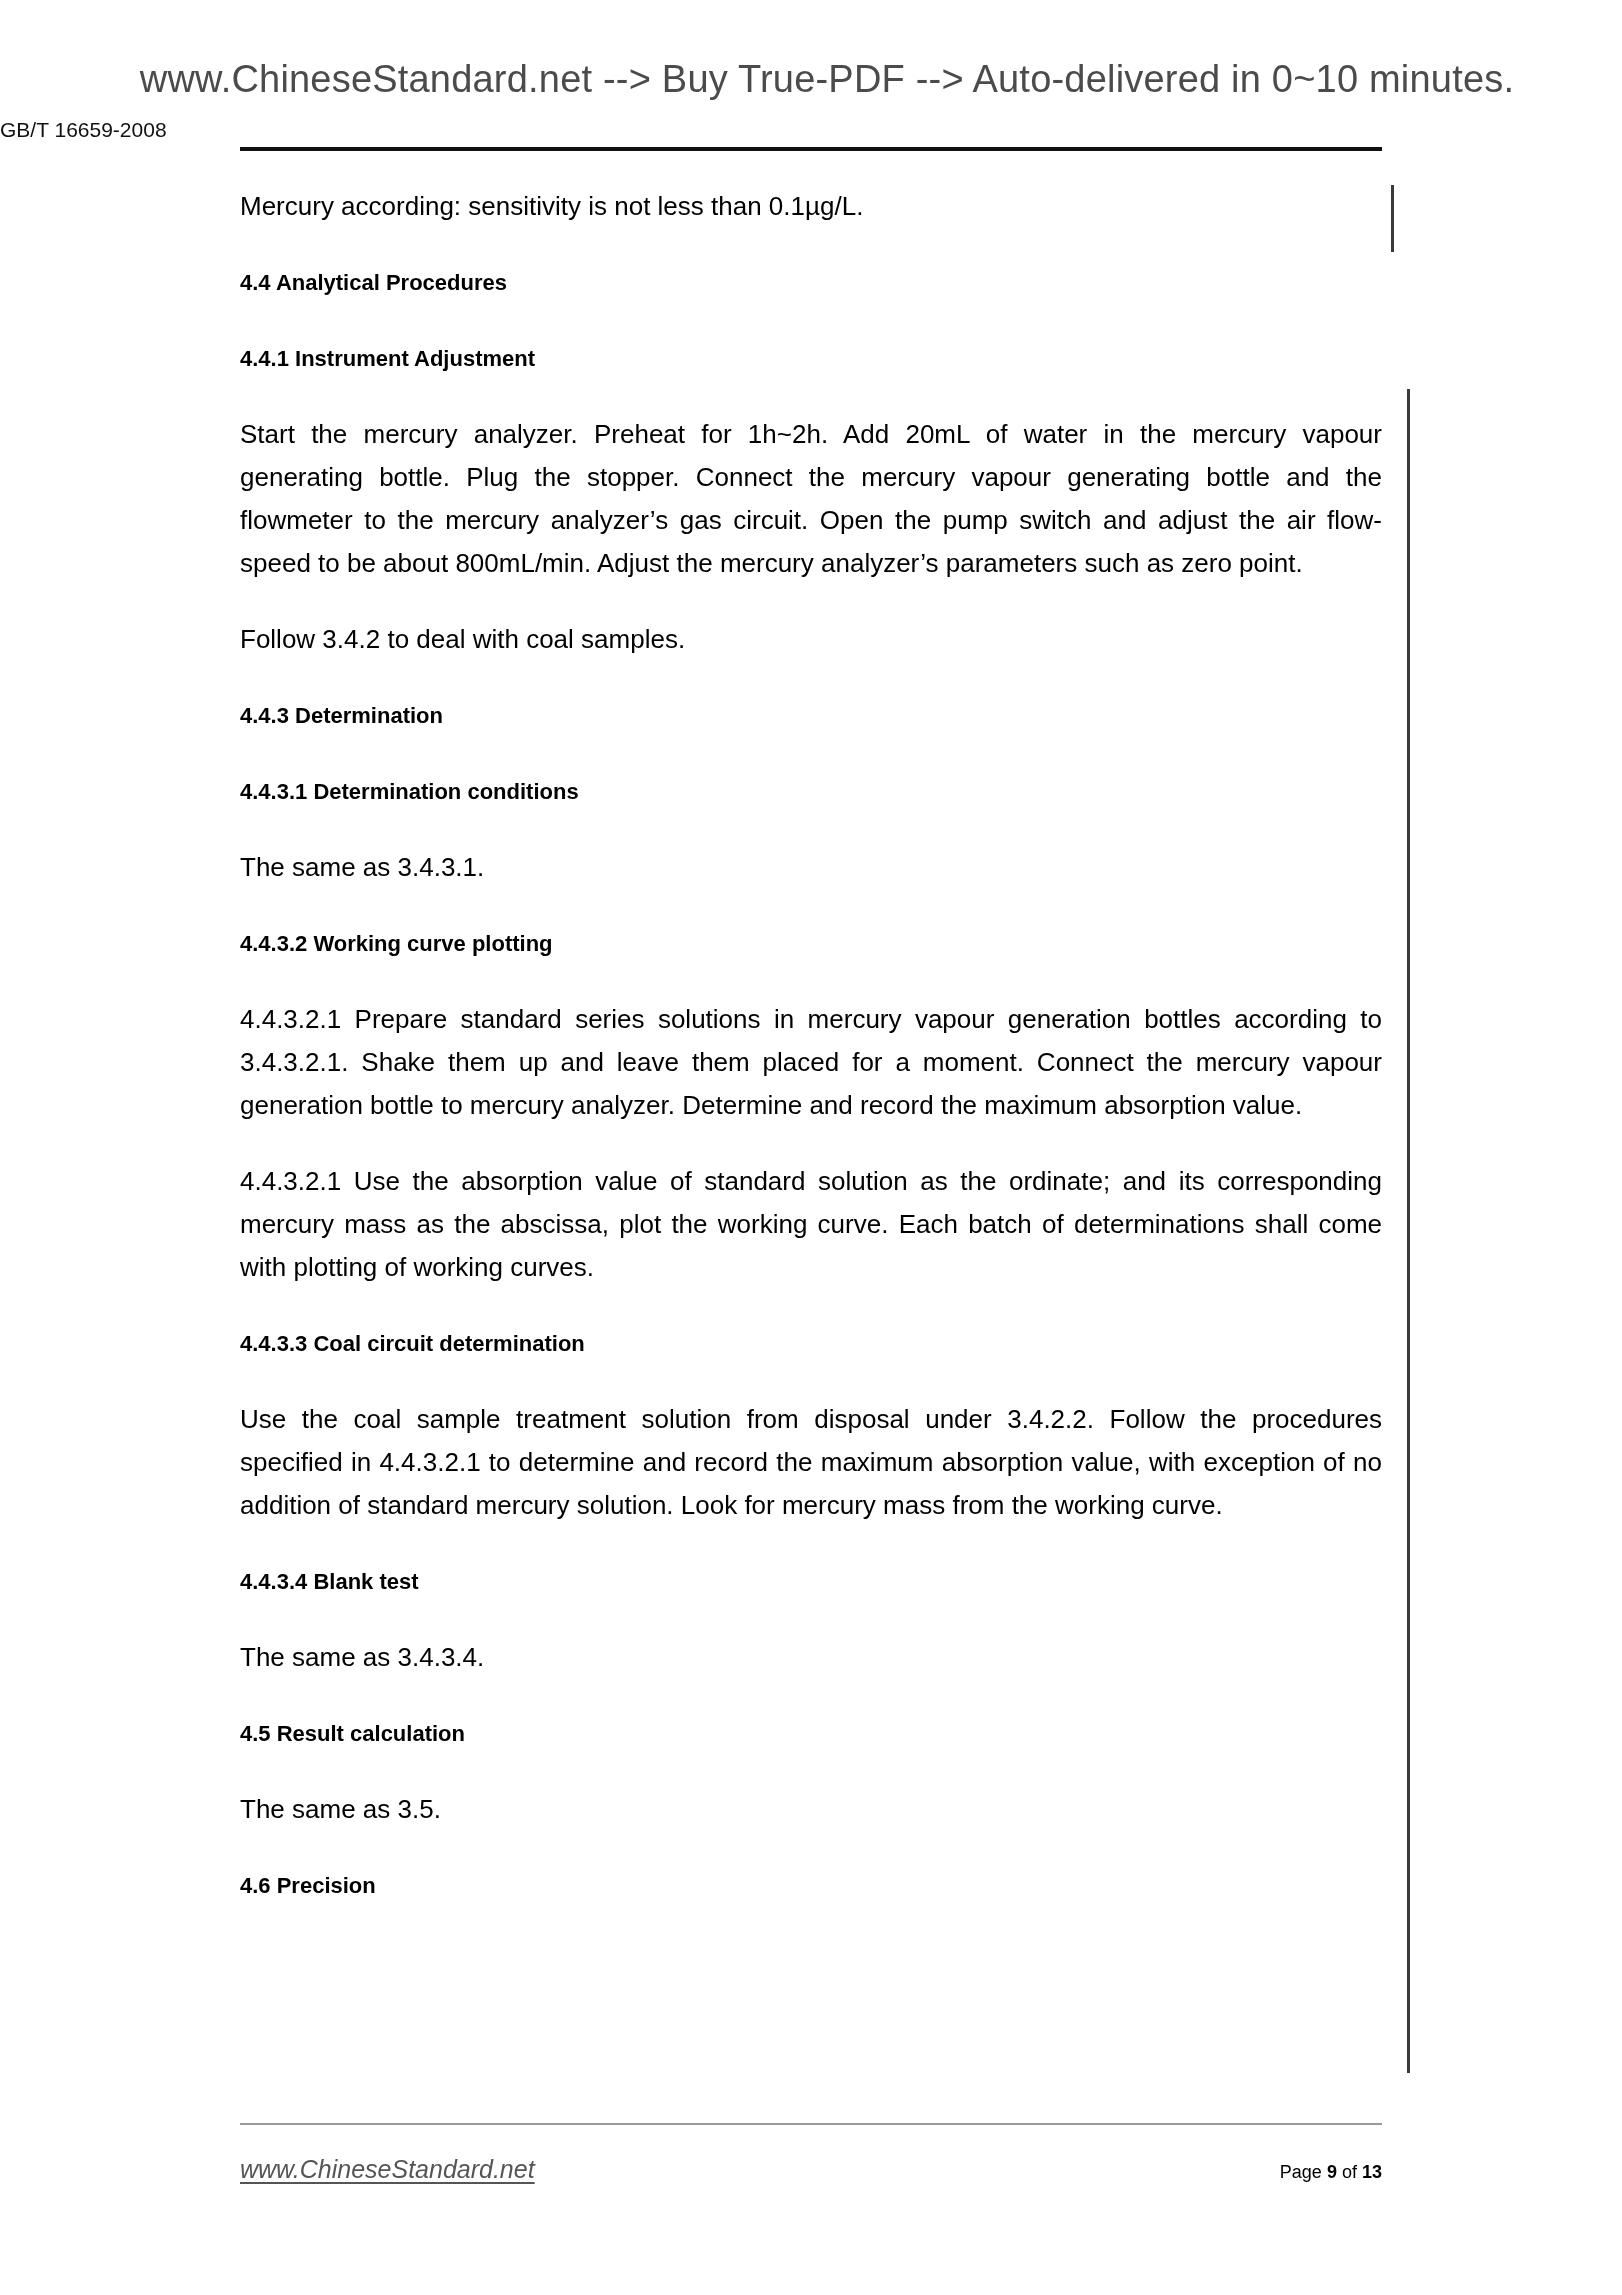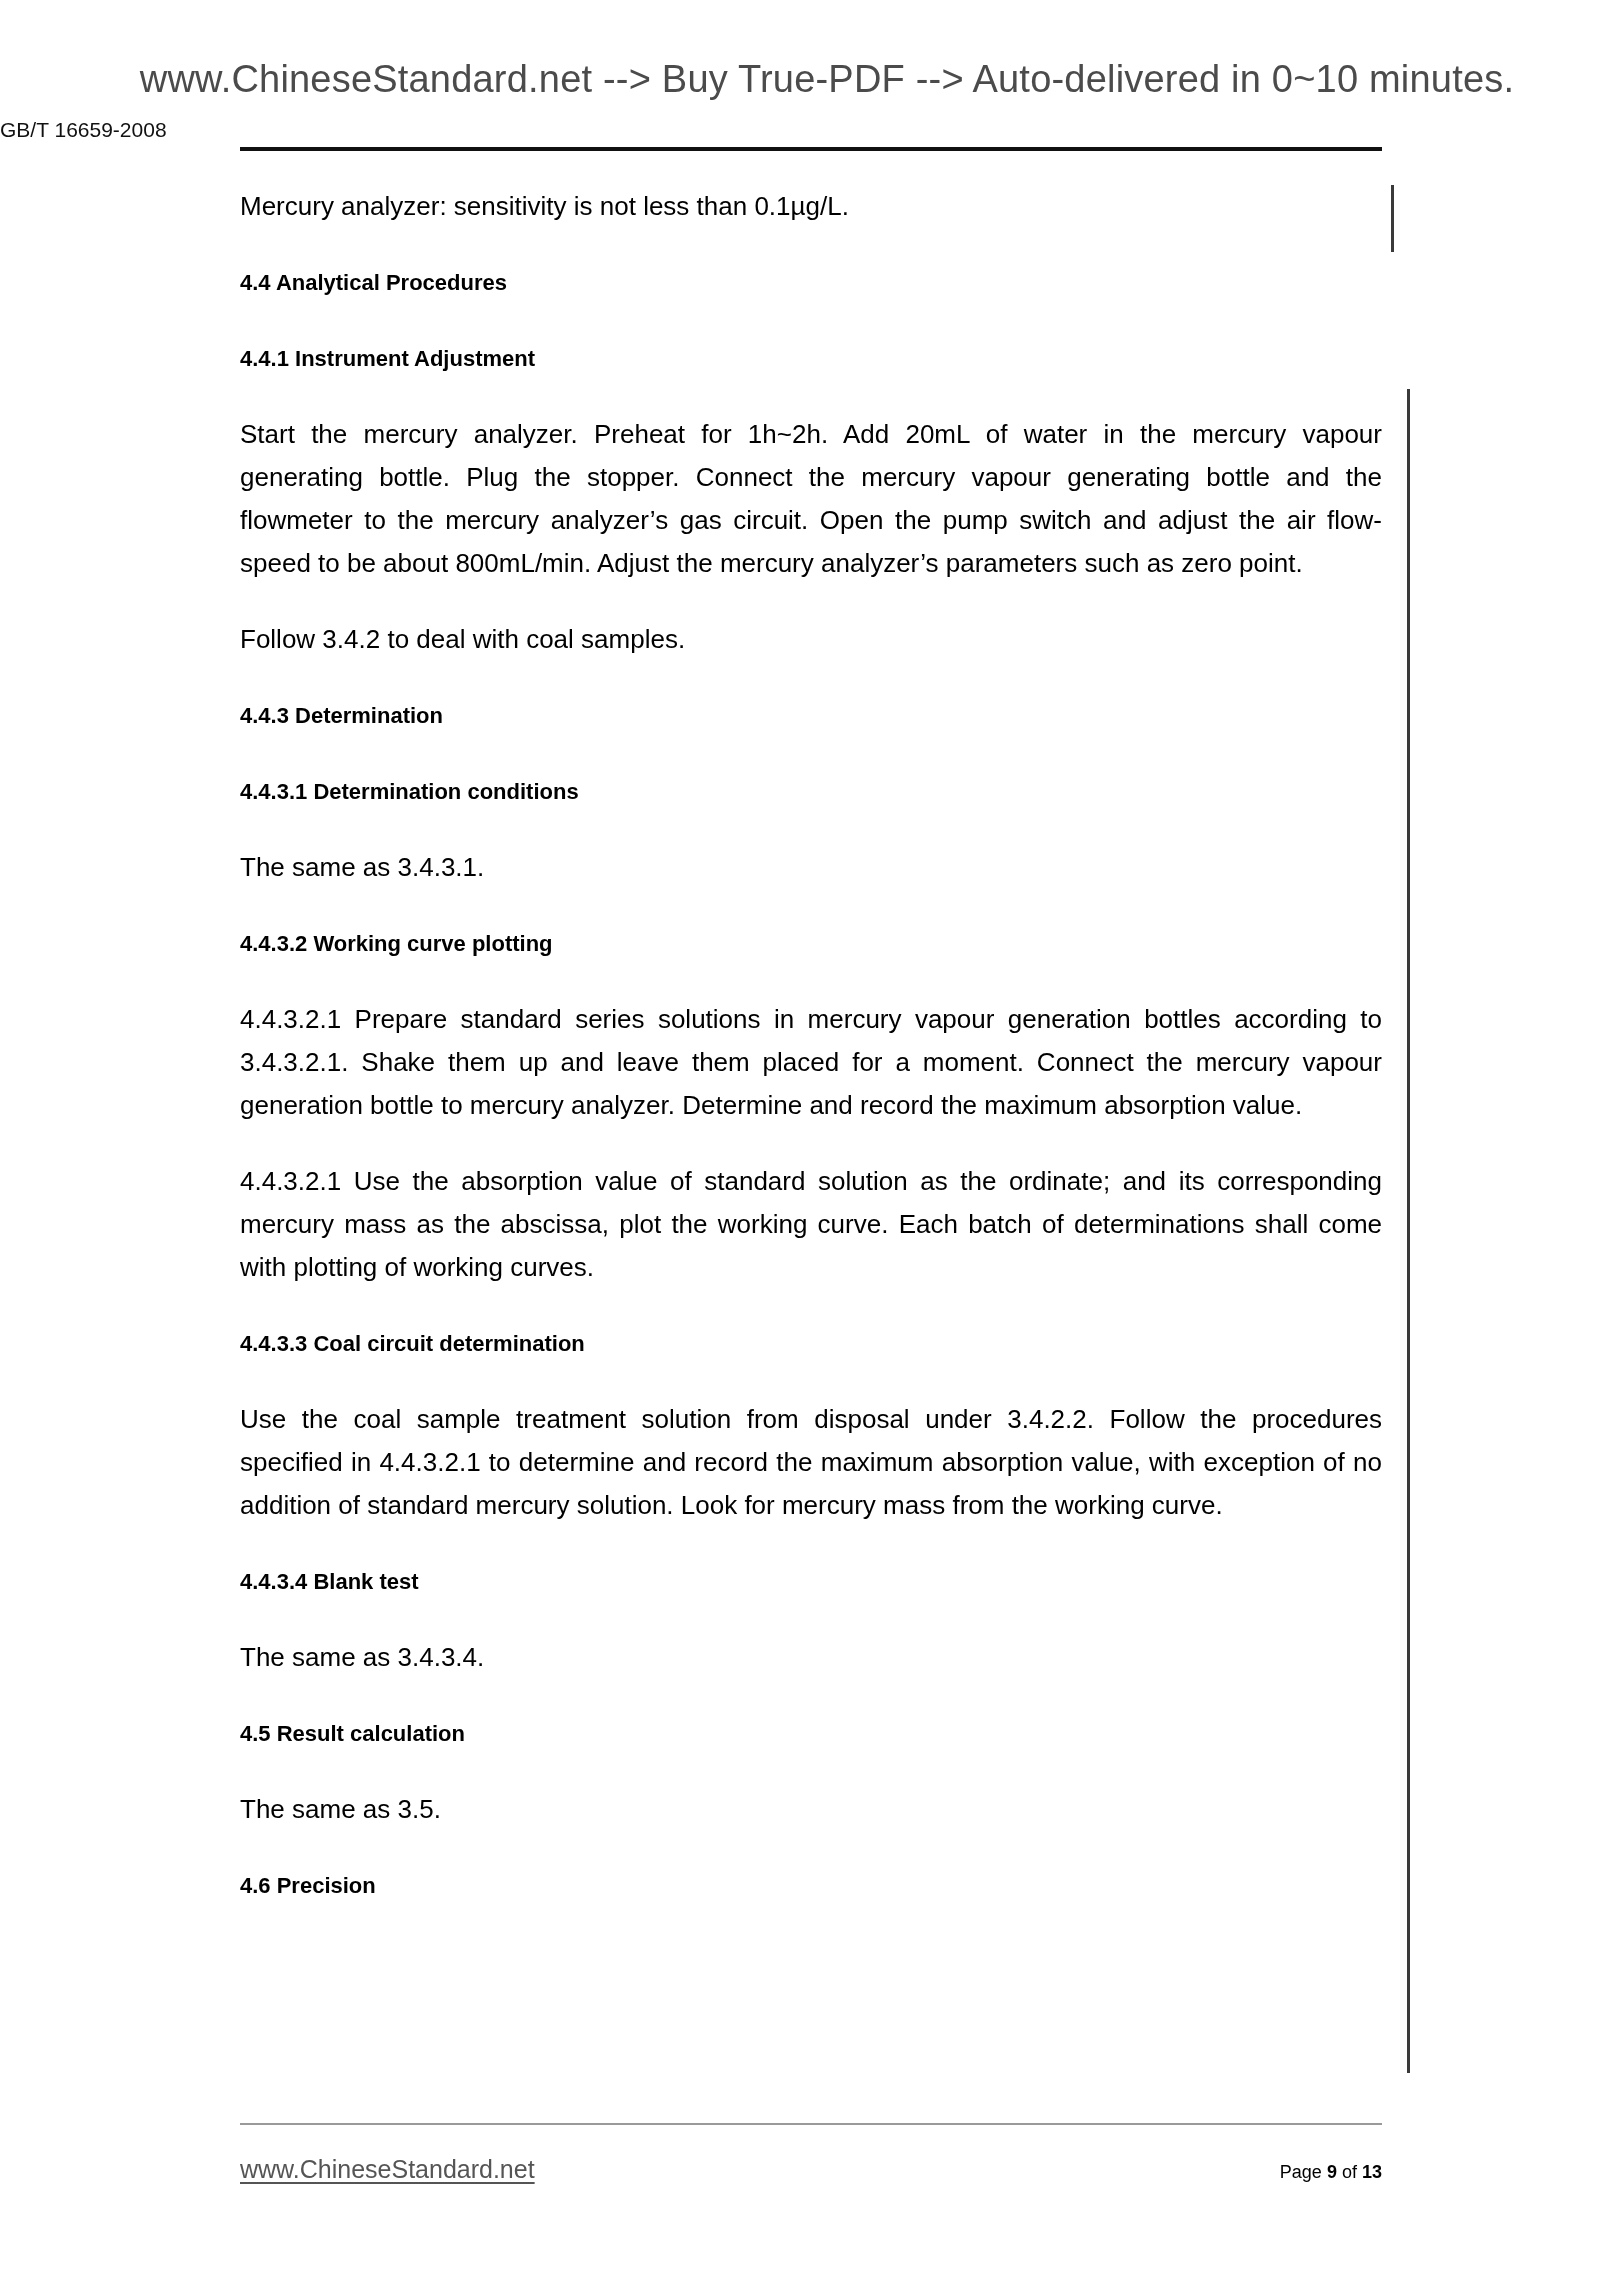--- a/index.html
+++ b/index.html
@@ -119,20 +119,21 @@
     display: flex;
     justify-content: space-between;
     align-items: baseline;
   }
   .footer-link {
     font-size: 25px;
     color: #555555;
     text-decoration: underline;
     text-underline-offset: 4.2px;
     font-weight: 400;
+    font-style: italic;
   }
   .footer-page {
     font-size: 18px;
     color: #000000;
     font-weight: 400;
     white-space: nowrap;
   }
   .footer-page b { font-weight: bold; }
 </style>
 </head>
@@ -143,21 +144,21 @@
   <div class="wm-header">www.ChineseStandard.net --&gt; Buy True-PDF --&gt; Auto-delivered in 0~10 minutes.</div>
 
   <div class="std-code">GB/T 16659-2008</div>
 
   <div class="header-rule"></div>
 
   <div class="change-bar one"></div>
   <div class="change-bar two"></div>
 
   <div class="content">
-    <p class="para">Mercury analyzer: sensitivity is not less than 0.1µg/L.</p>
+    <p class="para">Mercury according: sensitivity is not less than 0.1µg/L.</p>
 
     <h2 class="heading">4.4 Analytical Procedures</h2>
 
     <h3 class="heading">4.4.1 Instrument Adjustment</h3>
 
     <p class="para">Start the mercury analyzer. Preheat for 1h~2h. Add 20mL of water in the mercury vapour generating bottle. Plug the stopper. Connect the mercury vapour generating bottle and the flowmeter to the mercury analyzer’s gas circuit. Open the pump switch and adjust the air flow-speed to be about 800mL/min. Adjust the mercury analyzer’s parameters such as zero point.</p>
 
 
     <p class="para nojust">Follow 3.4.2 to deal with coal samples.</p>
 

